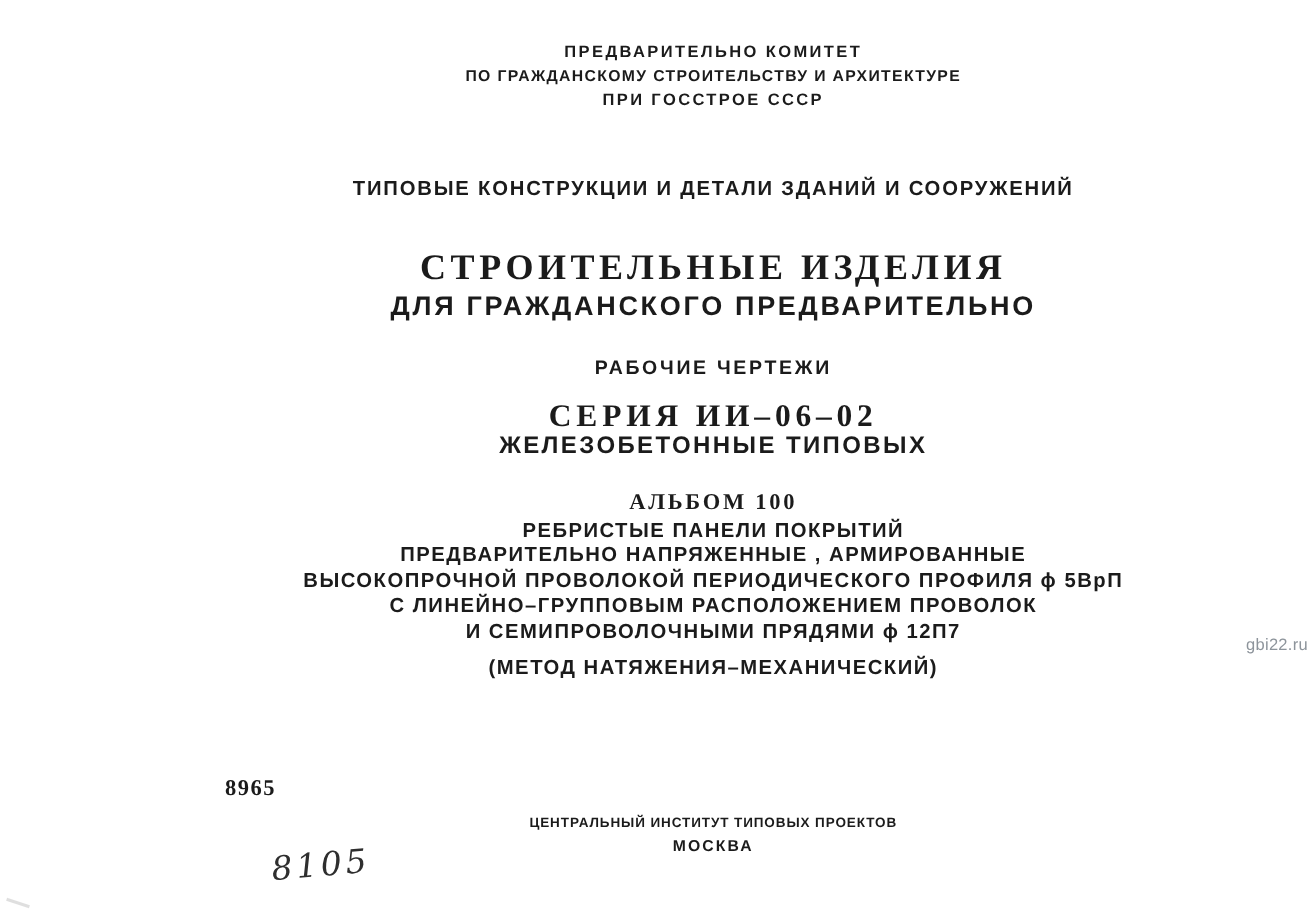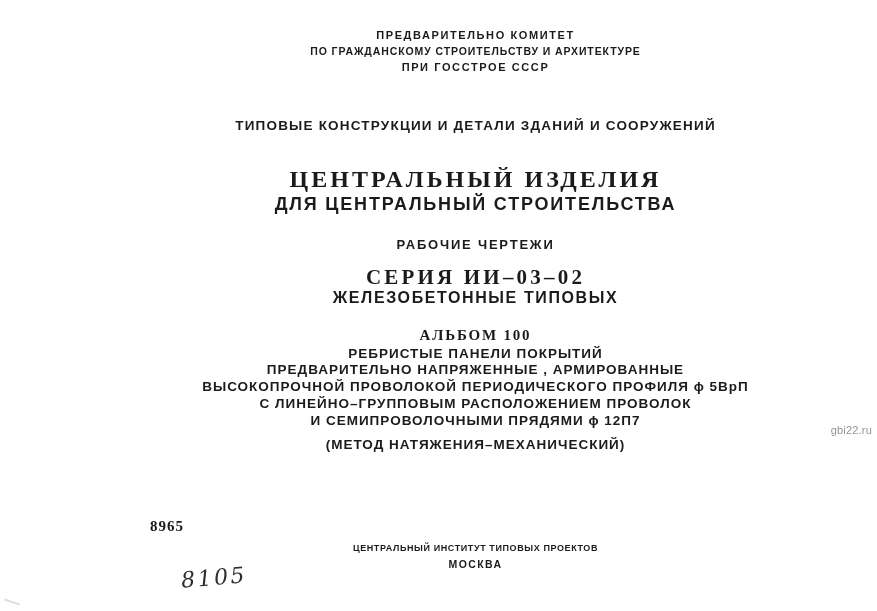--- a/index.html
+++ b/index.html
@@ -89,26 +89,26 @@
 <body>
 
 <div class="page">
 
   <div class="line sans committee-1">ПРЕДВАРИТЕЛЬНО КОМИТЕТ</div>
   <div class="line sans committee-2">ПО ГРАЖДАНСКОМУ СТРОИТЕЛЬСТВУ И АРХИТЕКТУРЕ</div>
   <div class="line sans committee-3">ПРИ ГОССТРОЕ СССР</div>
 
   <div class="line sans category">ТИПОВЫЕ КОНСТРУКЦИИ И ДЕТАЛИ ЗДАНИЙ И СООРУЖЕНИЙ</div>
 
-  <div class="line serif title-2">ЦЕНТРАЛЬНЫЙ ИЗДЕЛИЯ</div>
-  <div class="line sans title-3">ДЛЯ ЦЕНТРАЛЬНЫЙ СТРОИТЕЛЬСТВА</div>
+  <div class="line serif title-2">СТРОИТЕЛЬНЫЕ ИЗДЕЛИЯ</div>
+  <div class="line sans title-3">ДЛЯ ГРАЖДАНСКОГО ПРЕДВАРИТЕЛЬНО</div>
 
   <div class="line sans drawings">РАБОЧИЕ ЧЕРТЕЖИ</div>
 
-  <div class="line serif series">СЕРИЯ ИИ–03–02</div>
+  <div class="line serif series">СЕРИЯ ИИ–06–02</div>
   <div class="line sans series-sub">ЖЕЛЕЗОБЕТОННЫЕ ТИПОВЫХ</div>
 
   <div class="line serif album-head">АЛЬБОМ 100</div>
   <div class="line sans album-l1">РЕБРИСТЫЕ ПАНЕЛИ ПОКРЫТИЙ</div>
   <div class="line sans album-l2">ПРЕДВАРИТЕЛЬНО НАПРЯЖЕННЫЕ , АРМИРОВАННЫЕ</div>
   <div class="line sans album-l3">ВЫСОКОПРОЧНОЙ ПРОВОЛОКОЙ ПЕРИОДИЧЕСКОГО ПРОФИЛЯ ϕ 5ВрП</div>
   <div class="line sans album-l4">С ЛИНЕЙНО–ГРУППОВЫМ РАСПОЛОЖЕНИЕМ ПРОВОЛОК</div>
   <div class="line sans album-l5">И СЕМИПРОВОЛОЧНЫМИ ПРЯДЯМИ ϕ 12П7</div>
   <div class="line sans method">(МЕТОД НАТЯЖЕНИЯ–МЕХАНИЧЕСКИЙ)</div>
 

